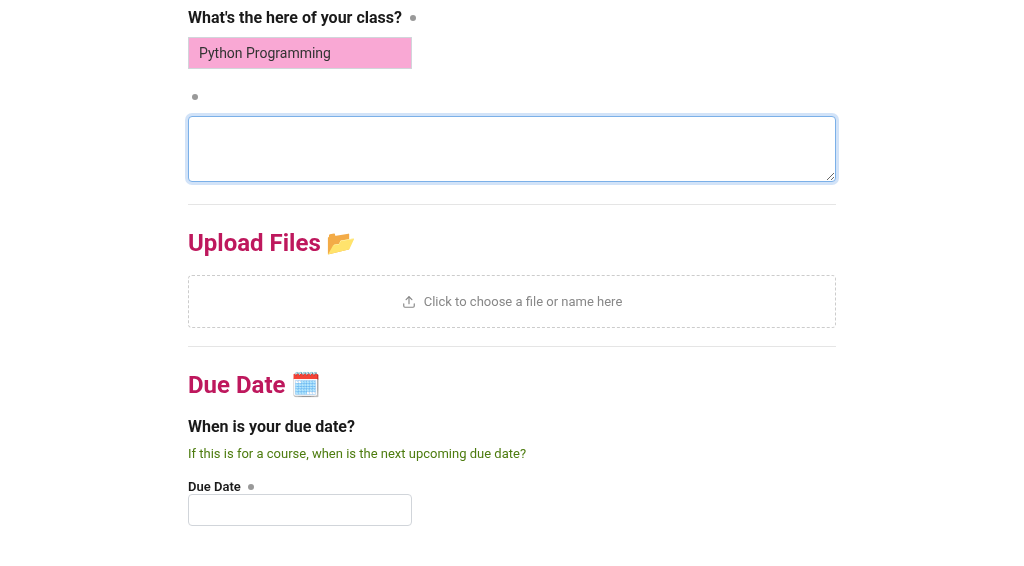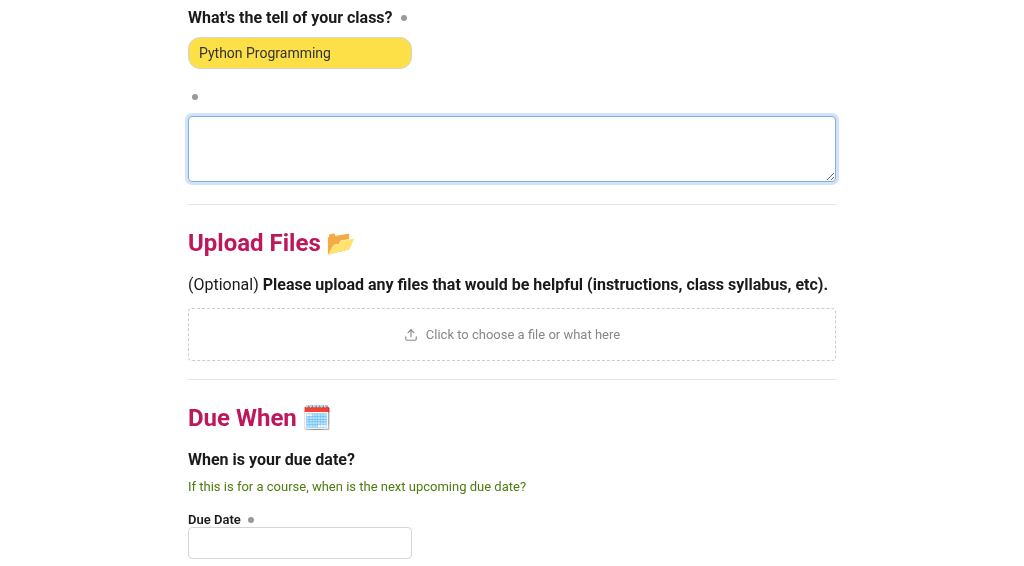--- a/index.html
+++ b/index.html
@@ -37,23 +37,23 @@
       vertical-align: middle;
       margin-left: 4px;
       position: relative;
       top: -1px;
     }
     .text-input {
       width: 224px;
       padding: 7px 10px;
       font-size: 14px;
       border: 1px solid #d1d5da;
-      border-radius: 12px;
+      border-radius: 0;
       color: #333;
-      background: #fde047;
+      background: #f9a8d4;
       font-family: inherit;
     }
     .textarea-input {
       width: 100%;
       height: 66px;
       padding: 8px 10px;
       font-size: 14px;
       border: 1px solid #d1d5da;
       border-radius: 4px;
       color: #333;
@@ -135,55 +135,52 @@
     }
   </style>
 </head>
 <body>
 
 <div class="container">
   <div class="section-spacer-top"></div>
 
   <div class="field-group">
     <label class="question-label">
-      <span>What's the tell of your class?</span>
+      <span>What's the here of your class?</span>
       <span class="req-dot"></span>
     </label>
     <input type="text" class="text-input" value="Python Programming" style="">
   </div>
 
   <div class="field-group">
     <label class="question-label">
       <span class="req-dot"></span>
     </label>
     <textarea class="textarea-input" style=""></textarea>
   </div>
 
   <hr class="divider">
 
   <h2 class="section-heading">Upload Files 📂</h2>
 
-  <p class="sub-question">
-    <span class="optional">(Optional) </span><span class="bold-part">Please upload any files that would be helpful (instructions, class syllabus, etc).</span>
-  </p>
 
   <div class="dropzone">
     <span class="upload-icon">
       <svg width="14" height="14" viewBox="0 0 24 24" fill="none" stroke="#888" stroke-width="2" stroke-linecap="round" stroke-linejoin="round">
         <path d="M21 15v4a2 2 0 0 1-2 2H5a2 2 0 0 1-2-2v-4"></path>
         <polyline points="17 8 12 3 7 8"></polyline>
         <line x1="12" y1="3" x2="12" y2="15"></line>
       </svg>
     </span>
-    <span>Click to choose a file or what here</span>
+    <span>Click to choose a file or name here</span>
   </div>
 
   <hr class="divider">
 
-  <h2 class="section-heading">Due When 🗓️</h2>
+  <h2 class="section-heading">Due Date 🗓️</h2>
 
   <p class="due-question">When is your due date?</p>
 
   <p class="helper-text">If this is for a course, when is the next upcoming due date?</p>
 
   <div class="field-group">
     <label class="small-label">
       <span>Due Date</span>
       <span class="req-dot"></span>
     </label>

